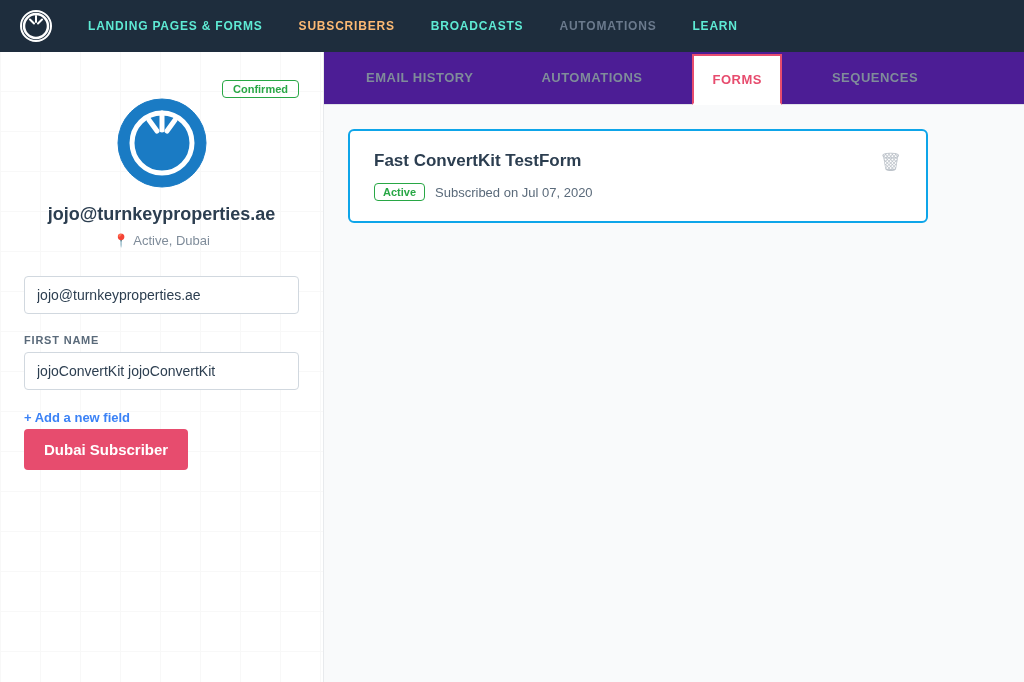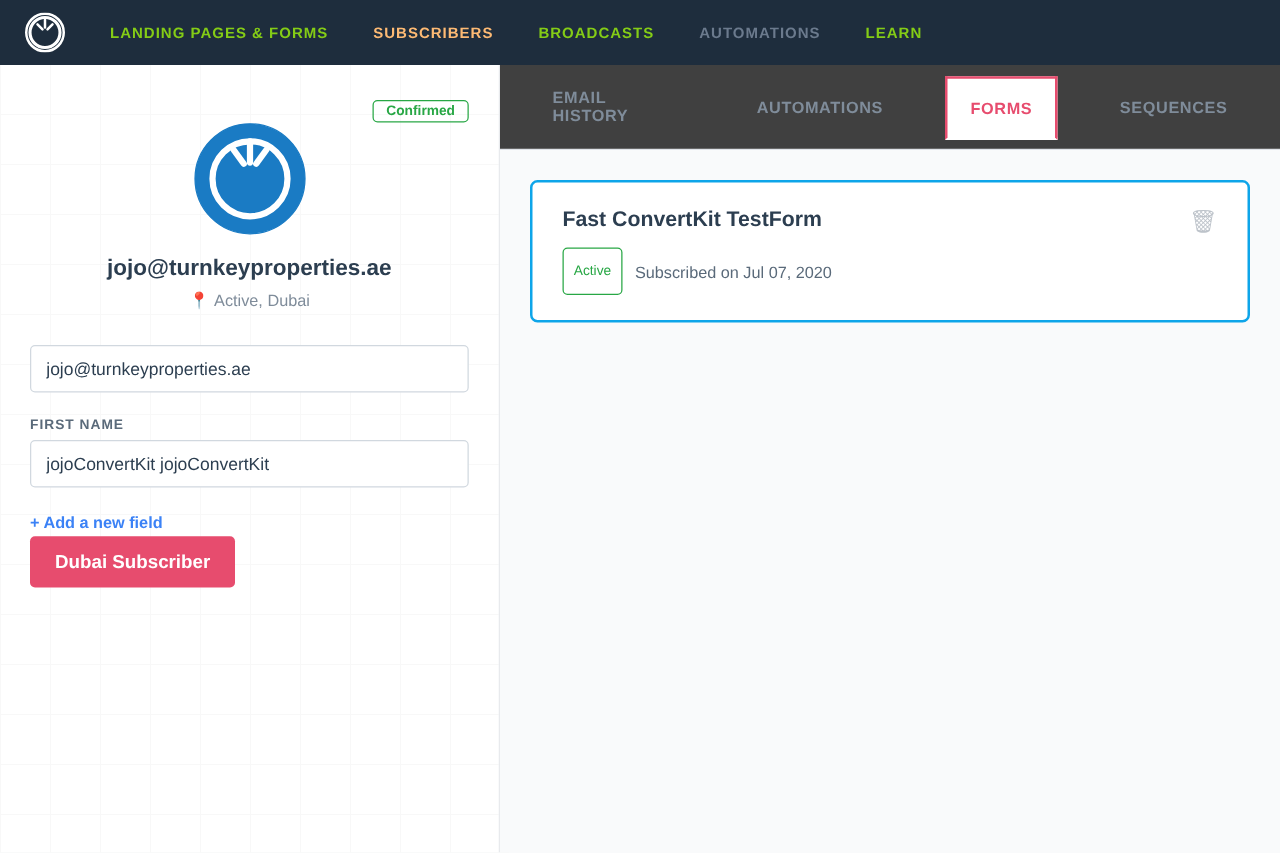--- a/index.html
+++ b/index.html
@@ -13,40 +13,40 @@
       align-items: center;
       padding: 0 20px;
       gap: 36px;
     }
     .navbar-logo {
       width: 32px;
       height: 32px;
       flex-shrink: 0;
     }
     .nav-link {
-      color: #84cc16;
+      color: #5eead4;
       font-size: 12px;
       font-weight: 700;
       letter-spacing: 0.8px;
       text-transform: uppercase;
       cursor: pointer;
       padding: 4px 0;
     }
     .nav-link.active { color: #fdba74; }
     .nav-link.dimmed { color: #6b7a8d; }
 
     
     .main-container {
       display: flex;
       height: calc(100vh - 52px);
     }
 
     
     .left-panel {
-      width: 400px;
+      width: 324px;
       flex-shrink: 0;
       background: #fff;
       border-right: 1px solid #e8eaed;
       padding: 24px 24px 32px 24px;
       overflow-y: auto;
       position: relative;
     }
 
     .map-bg {
       position: absolute;
@@ -153,21 +153,21 @@
     .right-panel {
       flex: 1;
       background: #f9fafb;
       display: flex;
       flex-direction: column;
       overflow: hidden;
     }
 
     
     .tabs-bar {
-      background: #404040;
+      background: #4c1d95;
       border-bottom: 1px solid #e0e3e8;
       display: flex;
       align-items: center;
       padding: 0 24px;
       gap: 32px;
     }
 
     .tab-item {
       font-size: 13px;
       font-weight: 600;
@@ -228,23 +228,23 @@
     .form-card-meta {
       display: flex;
       align-items: center;
       gap: 10px;
     }
 
     .active-badge {
       border: 1px solid #28a745;
       color: #28a745;
       font-size: 11px;
-      font-weight: 400;
+      font-weight: 700;
       border-radius: 4px;
-      padding: 12px 8px;
+      padding: 2px 8px;
     }
 
     .subscribed-text {
       font-size: 13px;
       color: #5a6a7a;
     }
   </style>
 </head>
 <body>
 

